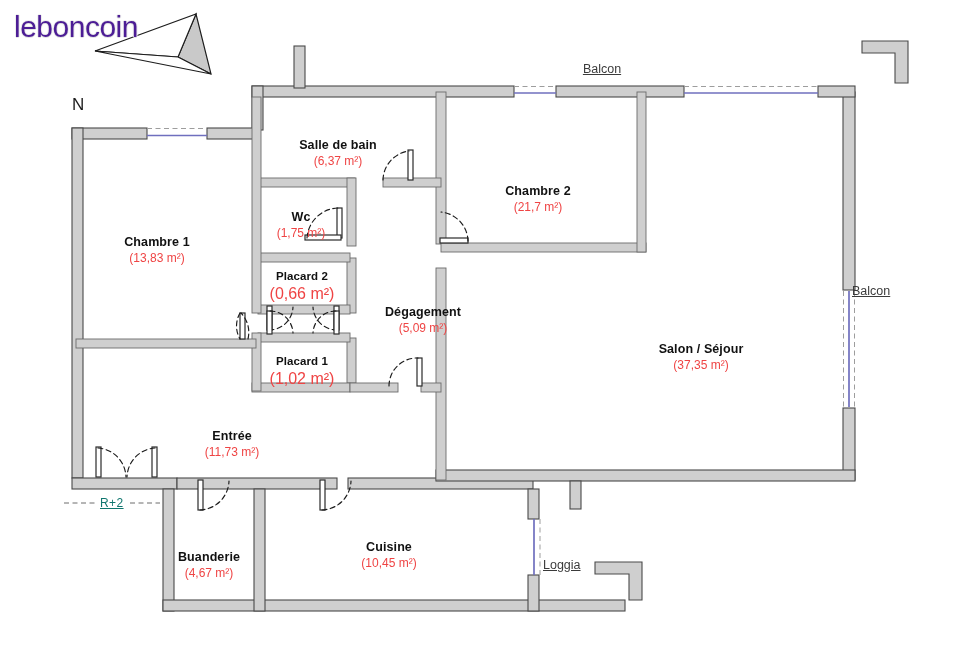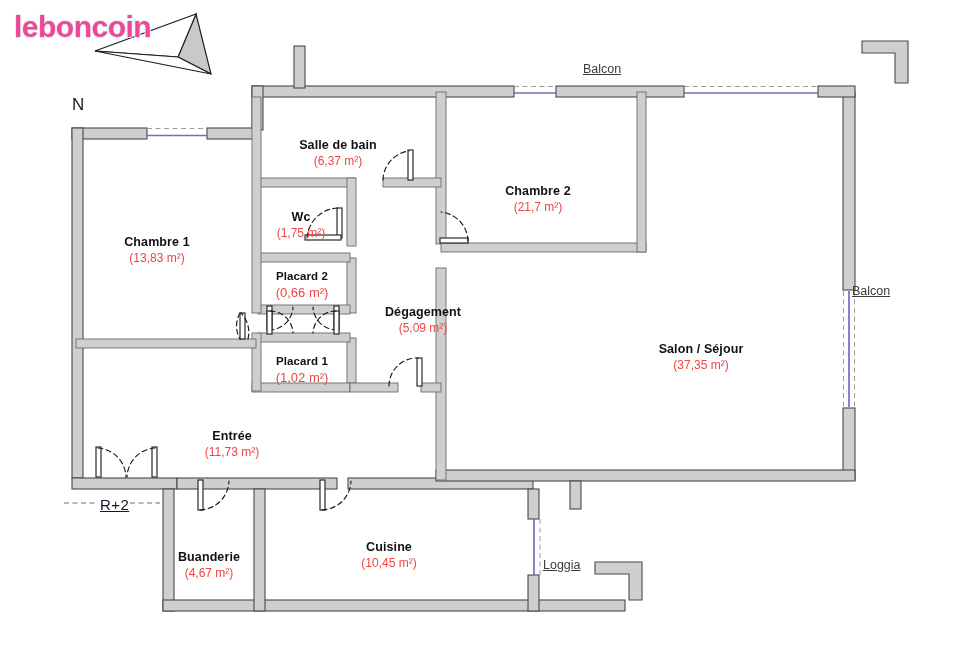--- a/index.html
+++ b/index.html
@@ -91,21 +91,21 @@
     color: #111111;
     letter-spacing: 0.1px;
   }
   .lbl .rarea {
     display: block;
     font-size: 12px;
     color: #ef4444;
     margin-top: 1px;
   }
   .lbl.small .rname { font-size: 11.5px; }
-  .lbl.small .rarea { font-size: 13px; }
+  .lbl.small .rarea { font-size: 16px; }
 
   .plain-lbl {
     position: absolute;
     font-size: 12.5px;
     color: #3b3b3b;
     white-space: nowrap;
     pointer-events: none;
     text-decoration: underline;
   }
   .plain-lbl.center { transform: translateX(-50%); }
@@ -114,32 +114,32 @@
     position: absolute;
     left: 72px;
     top: 95px;
     font-size: 17px;
     color: #1c1c1c;
   }
   #level-text {
     position: absolute;
     left: 100px;
     top: 496px;
-    font-size: 15px;
-    color: #0f172a;
+    font-size: 12px;
+    color: #0f766e;
     letter-spacing: 0.4px;
     text-decoration: underline;
   }
   #watermark {
     position: absolute;
     left: 14px;
     top: 10px;
     font-size: 30px;
-    font-weight: bold;
-    color: #ec4899;
+    font-weight: normal;
+    color: #4c1d95;
     letter-spacing: -0.5px;
     text-shadow:
       0 1px 0 #e4e4e4,
       1px 0 0 #ededed,
      -1px 0 0 #ededed,
       0 -1px 0 #ededed;
     pointer-events: none;
     user-select: none;
   }
 </style>

